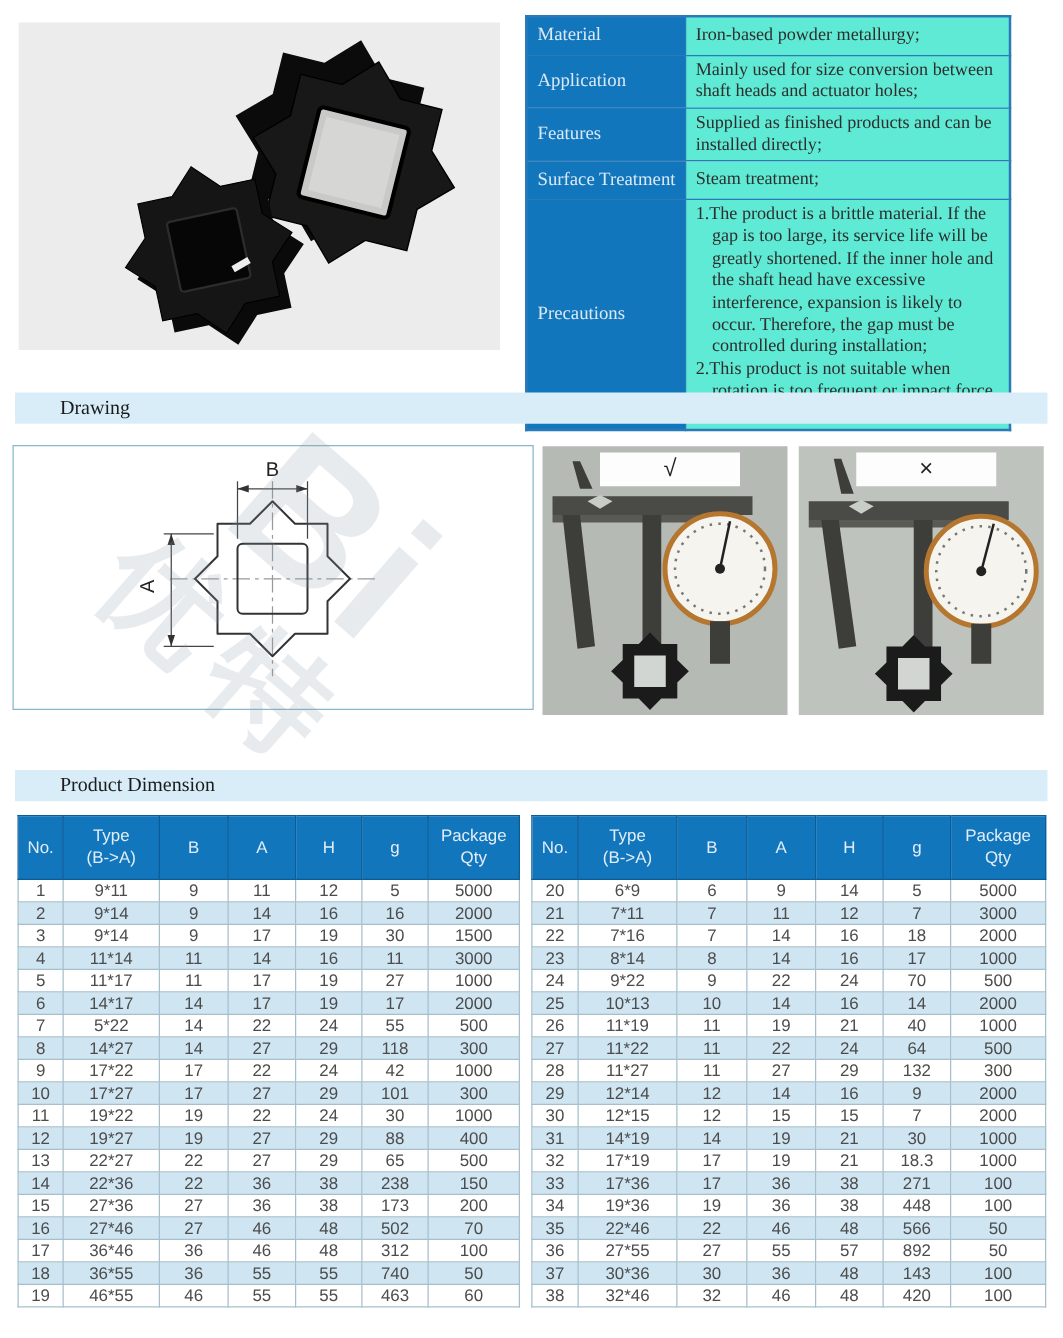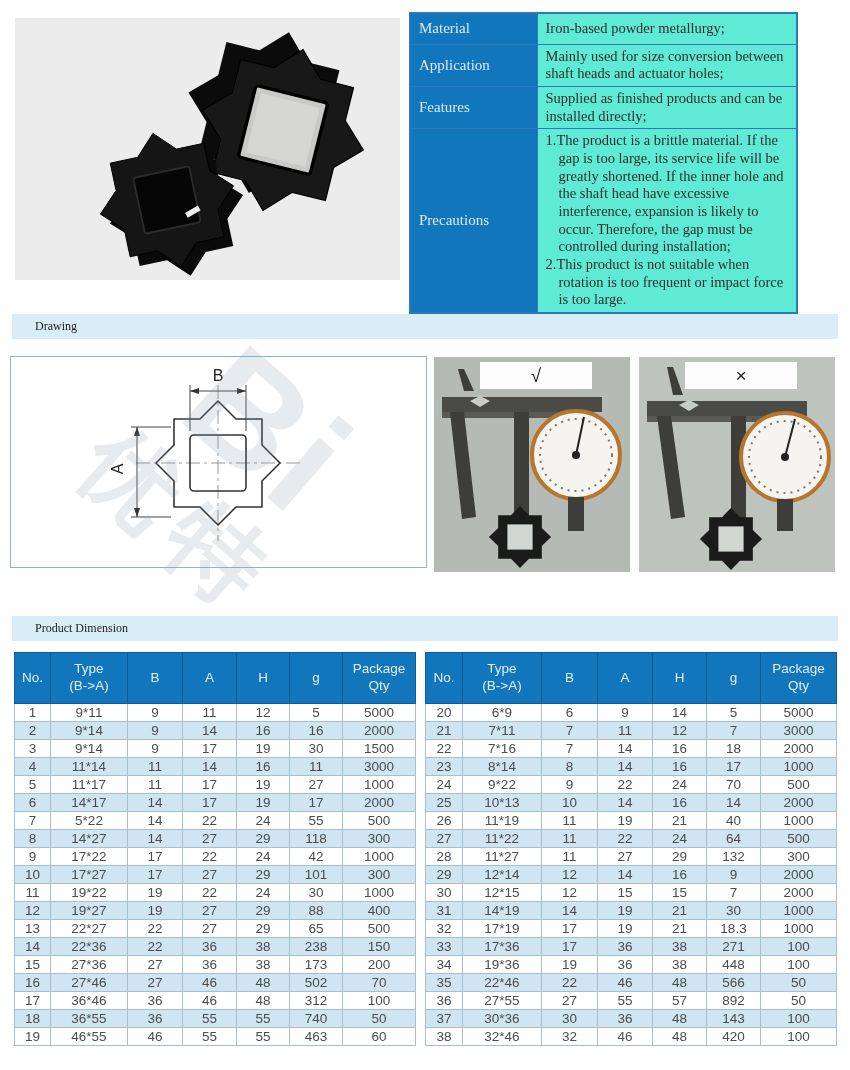--- a/index.html
+++ b/index.html
@@ -3,37 +3,37 @@
 <meta charset="utf-8">
 <style>
   * { margin:0; padding:0; box-sizing:border-box; }
   body { background:#fff; font-family:"Liberation Sans", sans-serif; }
   #page { position:relative; width:850px; height:1070px; background:#ffffff; overflow:hidden; }
 
   
   .product-photo { position:absolute; left:15px; top:18px; width:385px; height:262px; background:#ececec; }
 
   
-  .spec-table-wrap { position:absolute; left:409px; top:12px; width:389px; }
+  .spec-table-wrap { position:absolute; left:420px; top:12px; width:389px; }
   table.spec { width:100%; border-collapse:collapse; border:2px solid #2a7ab9; }
   table.spec td { border:1px solid #2a7ab9; vertical-align:middle; }
   td.spec-label { width:127px; background:#1276bd; color:#dbe9f4;
                   font-family:"Liberation Serif", serif; font-size:15px; padding:3px 4px 3px 8px; }
   td.spec-value { font-family:"Liberation Serif", serif; font-size:14.5px; color:#2e2e2e;
                   padding:3px 8px; line-height:1.22; background:#5eead4; }
   tr.r-material td { height:31px; }
   tr.r-application td, tr.r-features td { height:41px; }
   tr.r-surface td { height:31px; }
   tr.r-precautions td { height:129px;margin-left:46px; }
   .prec { text-indent:-13px; margin-left:13px; }
 
   
   .section-bar { position:absolute; left:12px; width:826px; height:25px; background:#d9edf9;
-                 font-family:"Liberation Serif", serif; font-size:12px; color:#1b1b1b;
-                 line-height:25px; padding-left:23px; }
+                 font-family:"Liberation Serif", serif; font-size:16px; color:#1b1b1b;
+                 line-height:25px; padding-left:36px; }
   .bar-drawing { top:314px; }
   .bar-dimension { top:616px; }
 
   
   .drawing-box { position:absolute; left:10px; top:356px; width:417px; height:212px;
                  border:1px solid #8ab6c9; background:#fff; }
 
   
   .photo { position:absolute; top:357px; height:215px; }
   .photo-1 { left:434px; width:196px; background:#b6bab4; }
@@ -90,20 +90,24 @@
           <td class="spec-label">Material</td>
           <td class="spec-value">Iron-based powder metallurgy;</td>
         </tr>
         <tr class="r-application">
           <td class="spec-label">Application</td>
           <td class="spec-value">Mainly used for size conversion between shaft heads and actuator holes;</td>
         </tr>
         <tr class="r-features">
           <td class="spec-label">Features</td>
           <td class="spec-value">Supplied as finished products and can be installed directly;</td>
+        </tr>
+        <tr class="r-surface">
+          <td class="spec-label">Surface Treatment</td>
+          <td class="spec-value">Steam treatment;</td>
         </tr>
         <tr class="r-precautions">
           <td class="spec-label">Precautions</td>
           <td class="spec-value">
             <div class="prec">1.The product is a brittle material. If the gap is too large, its service life will be greatly shortened. If the inner hole and the shaft head have excessive interference, expansion is likely to occur. Therefore, the gap must be controlled during installation;</div>
             <div class="prec">2.This product is not suitable when rotation is too frequent or impact force is too large.</div>
           </td>
         </tr>
       </tbody>
     </table>

